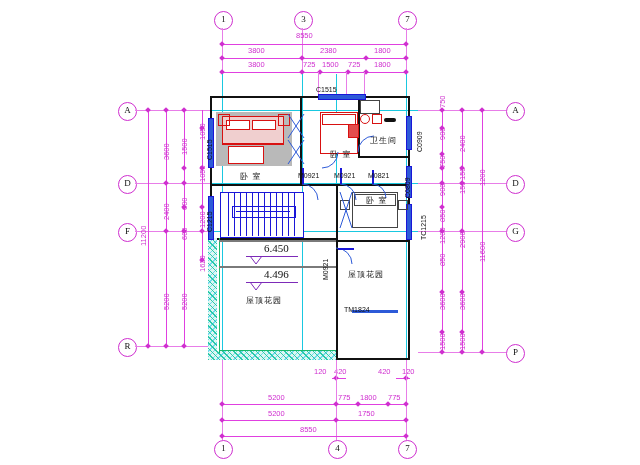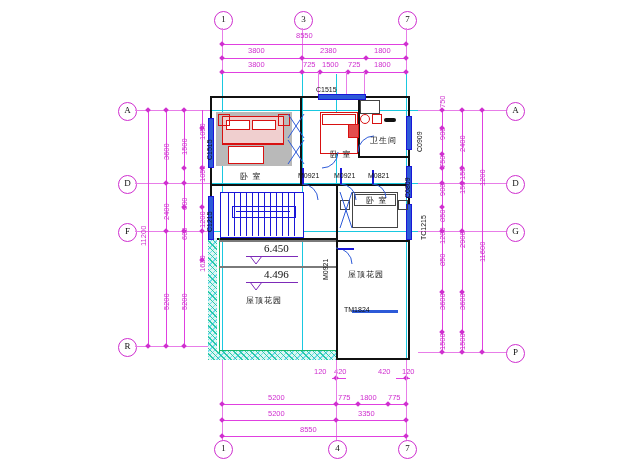--- a/index.html
+++ b/index.html
@@ -360,21 +360,21 @@
   <div class="dt" style="left:360px;top:394px;">1800</div>
   <div class="dt" style="left:388px;top:394px;">775</div>
   <div class="tick" style="left:220px;top:402px;"></div>
   <div class="tick" style="left:334px;top:402px;"></div>
   <div class="tick" style="left:356px;top:402px;"></div>
   <div class="tick" style="left:386px;top:402px;"></div>
   <div class="tick" style="left:404px;top:402px;"></div>
 
   <div class="ln h dim" style="left:222px;top:420px;width:184px;"></div>
   <div class="dt" style="left:268px;top:410px;">5200</div>
-  <div class="dt" style="left:358px;top:410px;">3350</div>
+  <div class="dt" style="left:358px;top:410px;">1750</div>
   <div class="tick" style="left:220px;top:418px;"></div>
   <div class="tick" style="left:334px;top:418px;"></div>
   <div class="tick" style="left:404px;top:418px;"></div>
 
   <div class="ln h dim" style="left:222px;top:436px;width:184px;"></div>
   <div class="dt" style="left:300px;top:426px;">8550</div>
   <div class="tick" style="left:220px;top:434px;"></div>
   <div class="tick" style="left:404px;top:434px;"></div>
 
   <div class="bub" style="left:214px;top:440px;">1</div>

